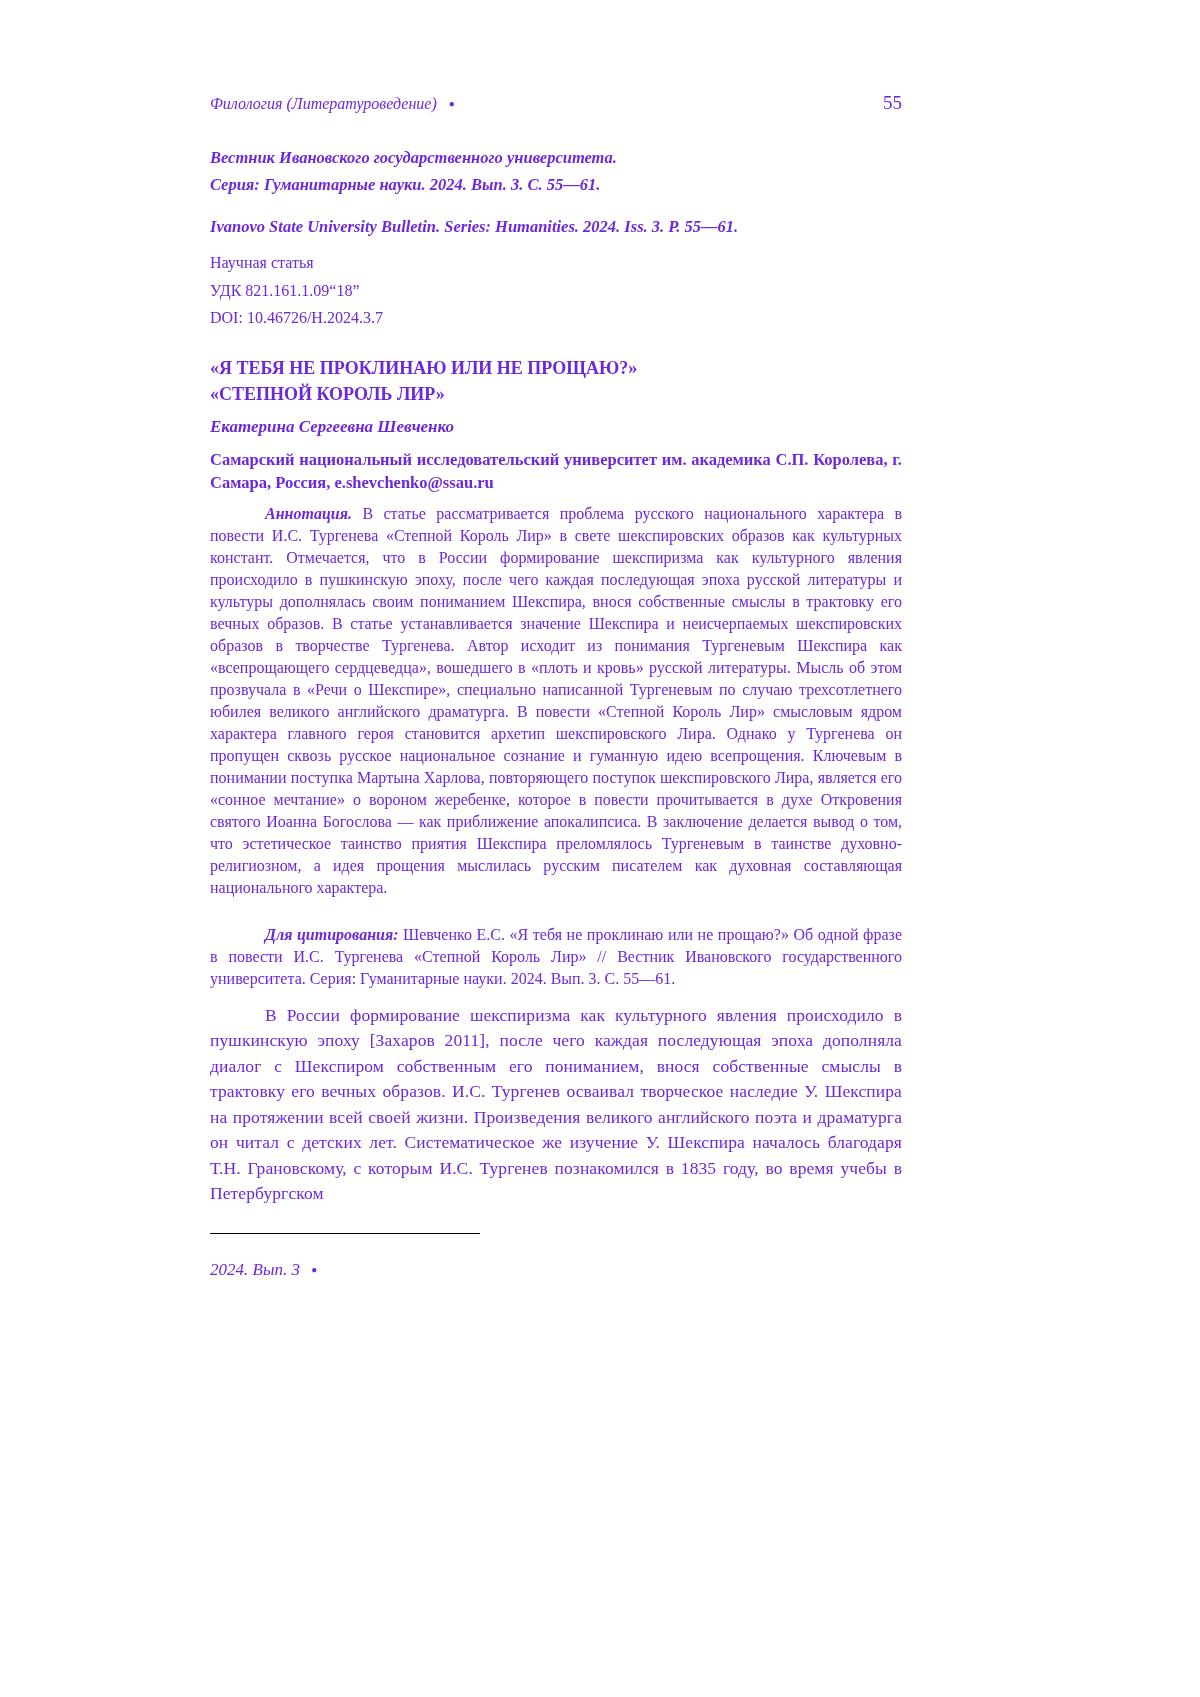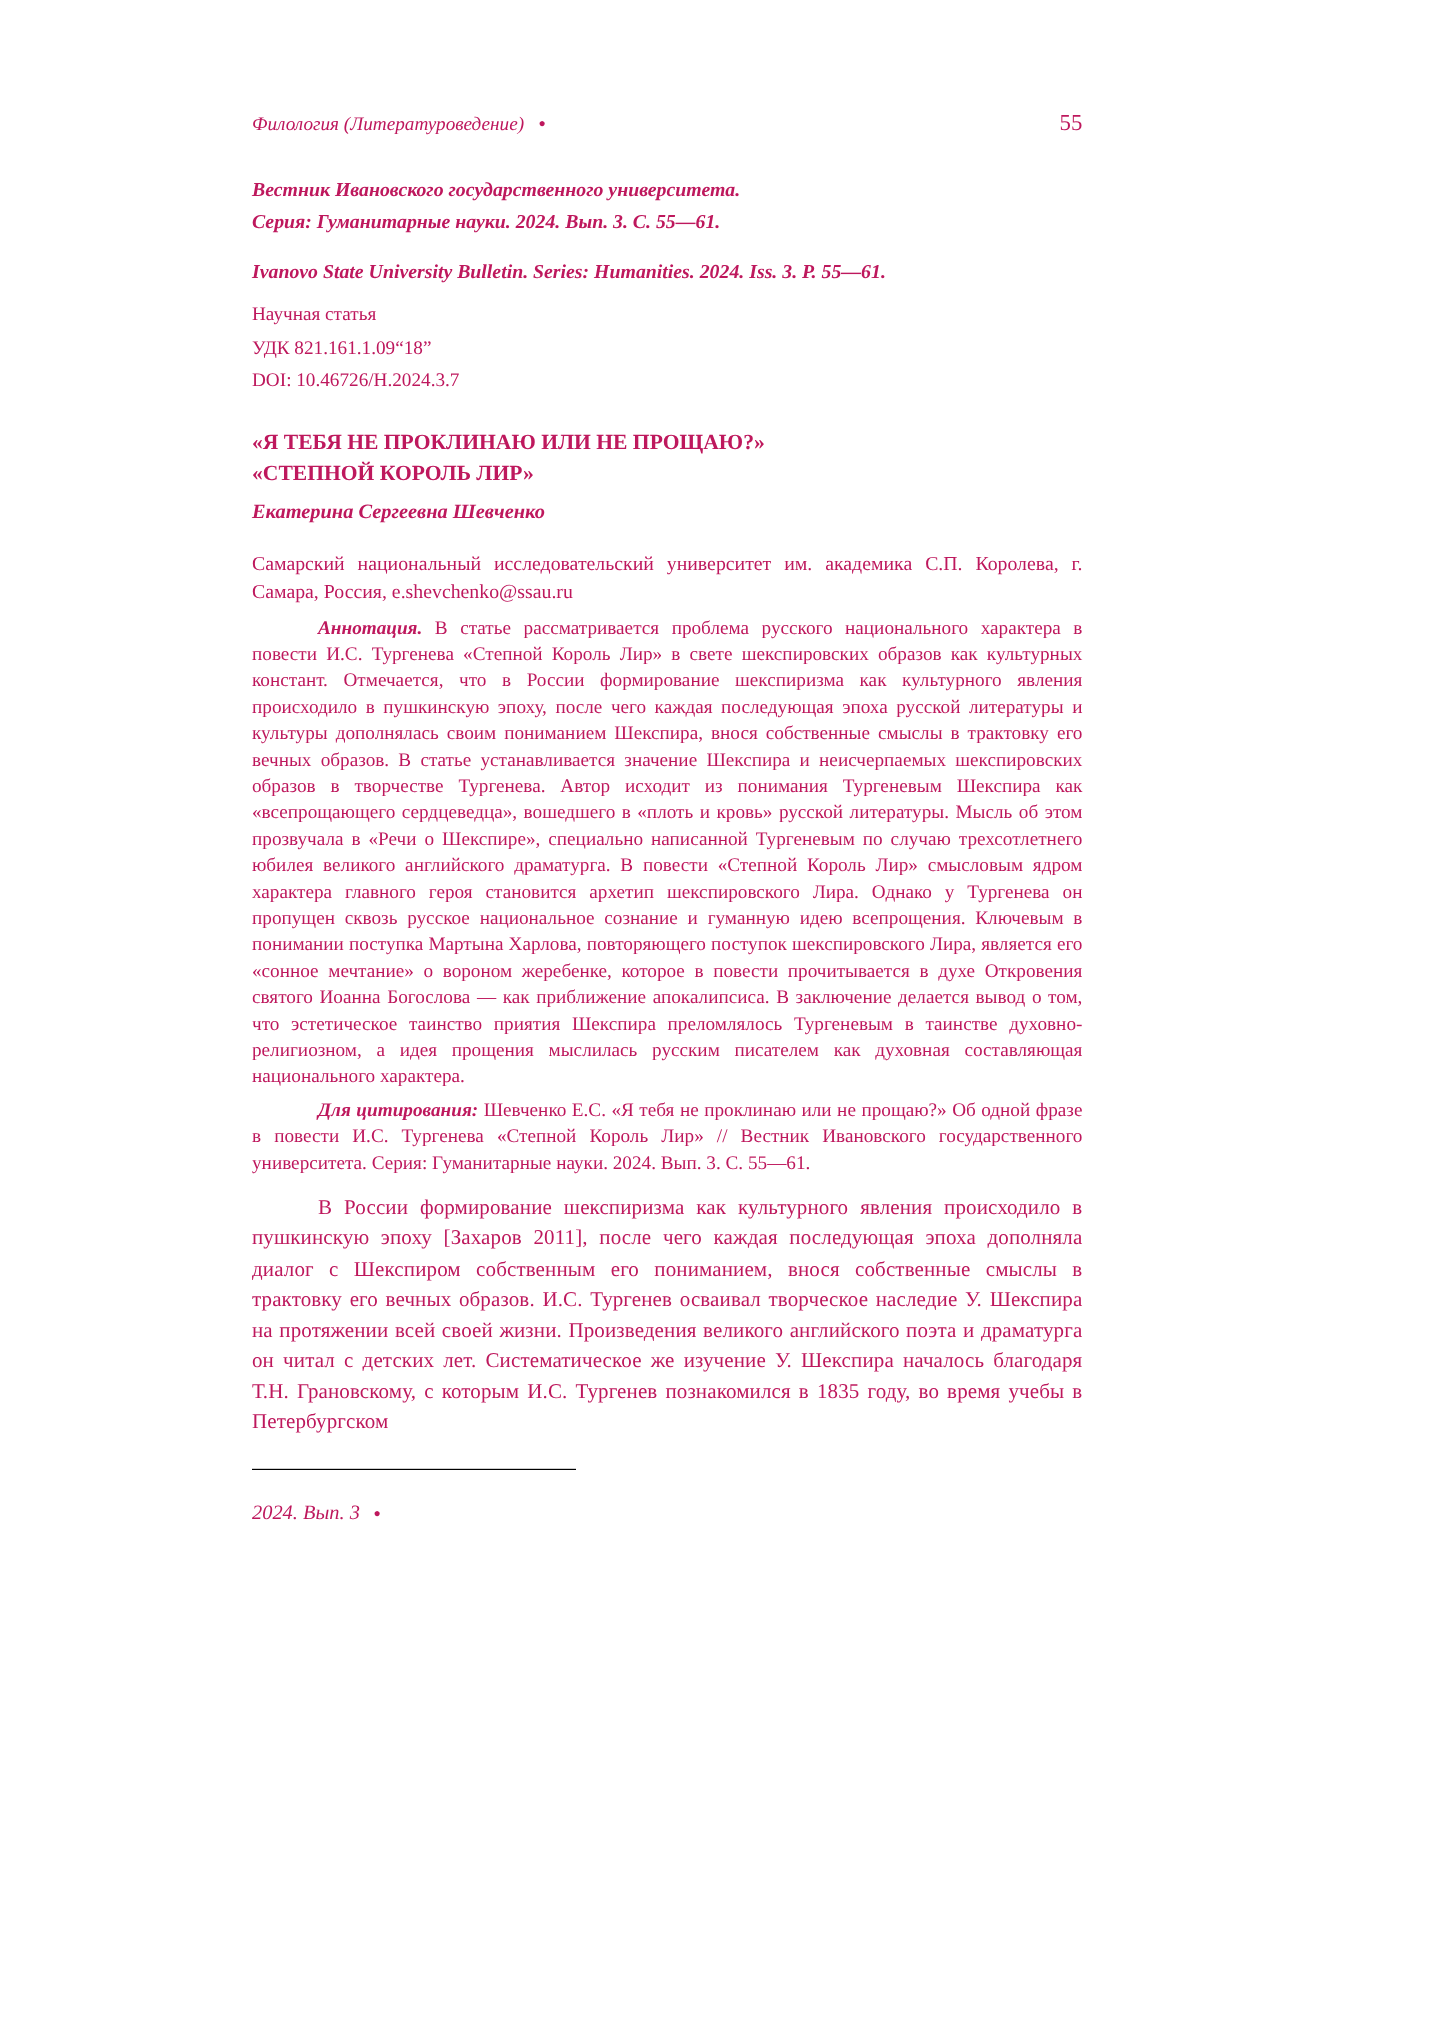--- a/index.html
+++ b/index.html
@@ -2,21 +2,21 @@
 <html lang="ru"><head>
 <meta charset="utf-8">
 <style>
   * { margin: 0; padding: 0; box-sizing: border-box; }
   html, body { background: #ffffff; }
   .page {
     position: relative;
     width: 1200px;
     height: 1697px;
     background: #ffffff;
-    color: #be185d;
+    color: #6d28d9;
     font-family: "Liberation Serif", "DejaVu Serif", serif;
     overflow: hidden;
   }
   .content {
     width: 692px;
     margin-left: 210px;
     padding-top: 92px;
   }
   
   .running-header {
@@ -29,31 +29,31 @@
   .page-number { font-size: 19px; font-style: normal; }
   
   .masthead { margin-top: 30px; font-weight: bold; font-style: italic; font-size: 16.5px; line-height: 27px; }
   .masthead-en { margin-top: 15px; }
   
   .meta { margin-top: 9px; font-size: 16px; line-height: 27.5px; }
   
   .article-title { margin-top: 23px; font-weight: bold; font-size: 18px; line-height: 26px; }
   
   .author-name { margin-top: 9px; font-weight: bold; font-style: italic; font-size: 17px; line-height: 22px; }
-  .affiliation { margin-top: 20px; font-size: 16.5px; line-height: 23px; text-align: justify; }
+  .affiliation { margin-top: 10px; font-size: 16.5px; line-height: 23px; text-align: justify; font-weight: bold; }
   
   .abstract, .keywords, .citation {
     font-size: 16px;
     line-height: 22px;
     text-align: justify;
     text-indent: 55px;
   }
   .abstract { margin-top: 9px; }
   .keywords { margin-top: 11px; }
-  .citation { margin-top: 6px; }
+  .citation { margin-top: 25px; }
   .lead { font-weight: bold; font-style: italic; }
   
   .body-par {
     margin-top: 13px;
     font-size: 17.5px;
     line-height: 25.5px;
     text-align: justify;
     text-indent: 55px;
     letter-spacing: 0.1px;
   }

